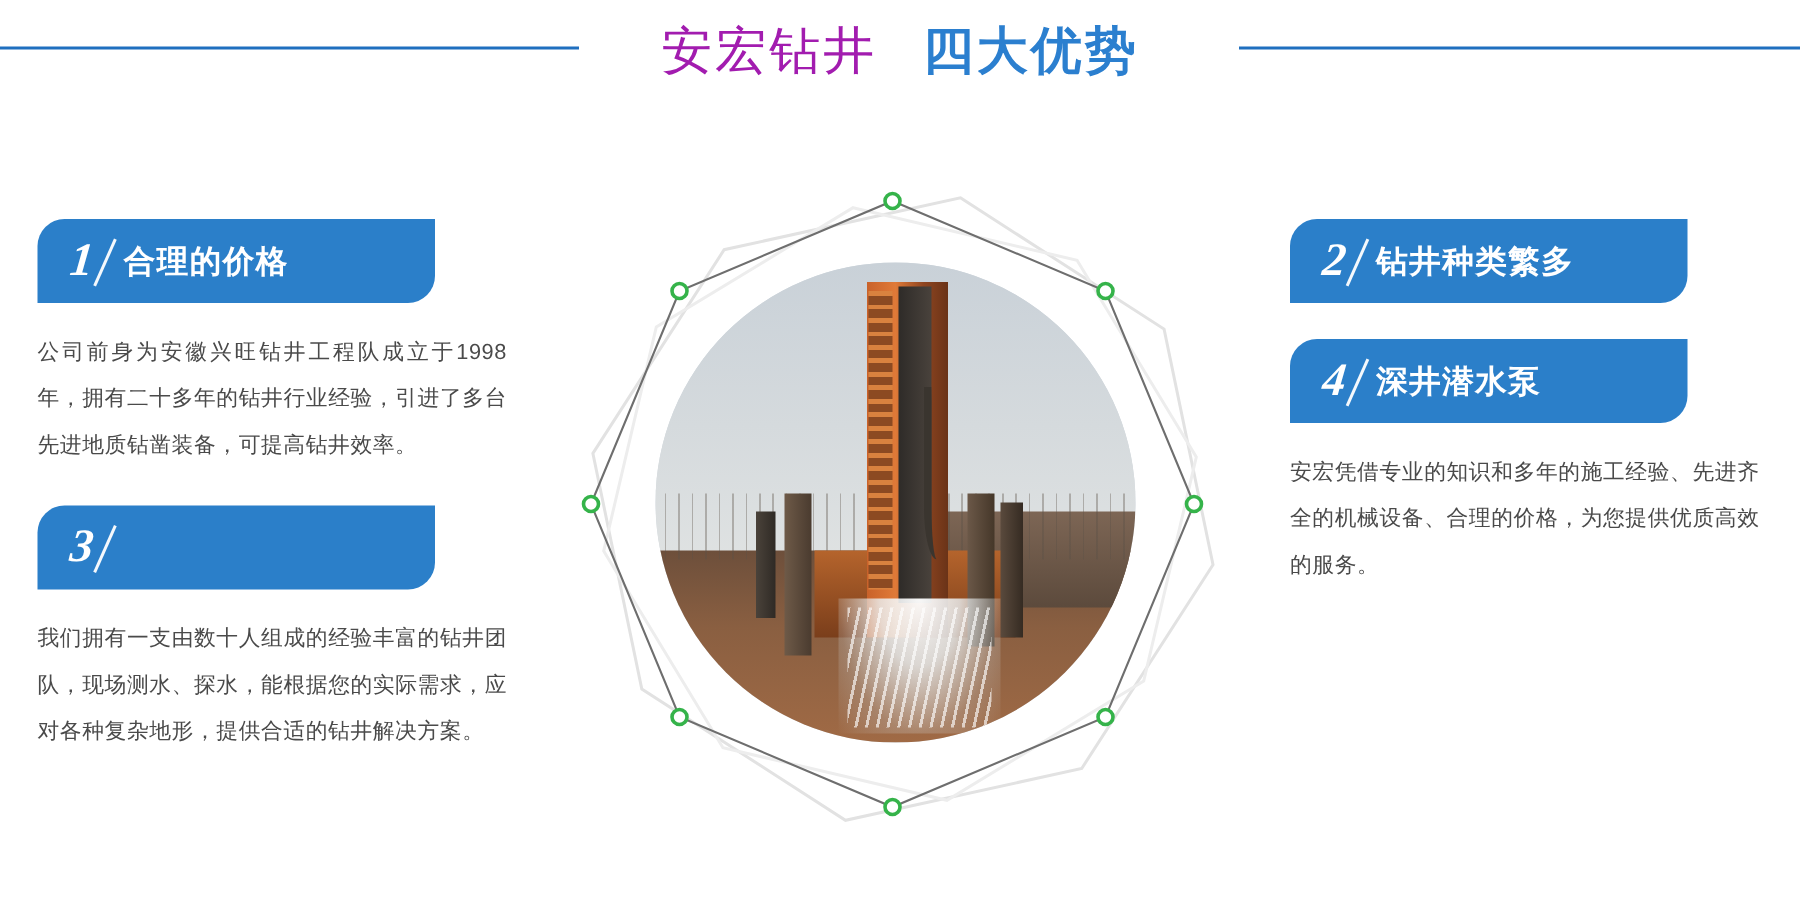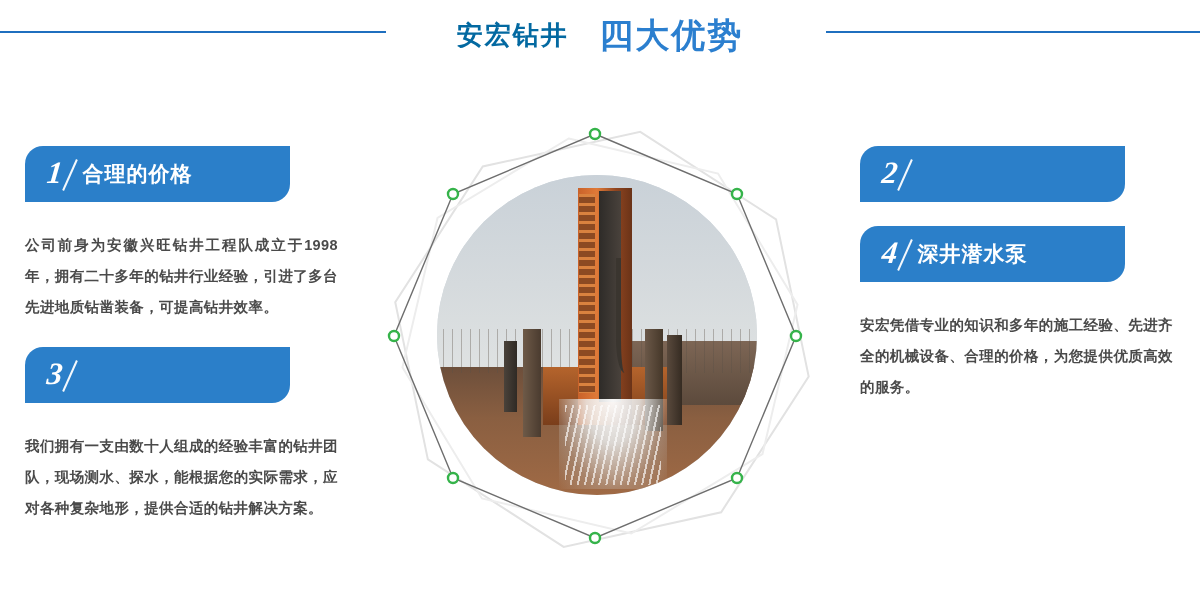--- a/index.html
+++ b/index.html
@@ -16,21 +16,21 @@
   .rule { position:absolute; top:31px; height:2px; background:#1F6FBF; }
   .rule-left  { left:0;   width:386px; }
   .rule-right { left:826px; width:374px; }
 
   .title-row {
     position:absolute; top:12px; left:0; width:1200px;
     text-align:center; white-space:nowrap;
     line-height:44px;
   }
   .title-main {
-    font-size:26px; font-weight:700; color:#0369a1;
+    font-size:34px; font-weight:400; color:#a21caf;
     letter-spacing:2px; vertical-align:middle;
   }
   .title-accent {
     font-size:34px; font-weight:700; color:#2B7FCF;
     letter-spacing:2px; margin-left:26px; vertical-align:middle;
   }
   .subtitle-row {
     position:absolute; top:64px; left:0; width:1200px;
     text-align:center; white-space:nowrap;
     font-size:15px; color:#555; letter-spacing:1px;
@@ -75,28 +75,27 @@
     margin-right:12px;
     position:relative; top:1px;
     opacity:.95;
   }
   .badge-title {
     font-size:21px; font-weight:700; color:#ffffff;
     letter-spacing:1px; white-space:nowrap;
   }
 
   .feature-body {
-    margin-top:28px;
+    margin-top:18px;
     font-size:14.5px;
     line-height:31px;
     color:#4a4a4a;
     letter-spacing:.4px;
     text-align:justify;
     width:313px;
-    font-weight:bold;
   }
   .col-left  .feature-body { margin-left:25px; }
   .col-right .feature-body { margin-left:20px; }
 
   
   .center { position:absolute; left:370px; top:110px; width:460px; height:480px; }
   .center svg { position:absolute; left:0; top:0; }
   .photo {
     position:absolute;
     left:67px; top:65px;
@@ -180,20 +179,21 @@
     </div>
 
   </div>
 
   <div class="col col-right">
 
     <div class="feature f1">
       <div class="badge">
         <span class="badge-num">2</span>
         <span class="badge-slash"></span>
+        <span class="badge-title">钻井种类繁多</span>
       </div>
     </div>
 
     <div class="feature f2">
       <div class="badge">
         <span class="badge-num">4</span>
         <span class="badge-slash"></span>
         <span class="badge-title">深井潜水泵</span>
       </div>
       <div class="feature-body">安宏凭借专业的知识和多年的施工经验、先进齐全的机械设备、合理的价格，为您提供优质高效的服务。</div>

